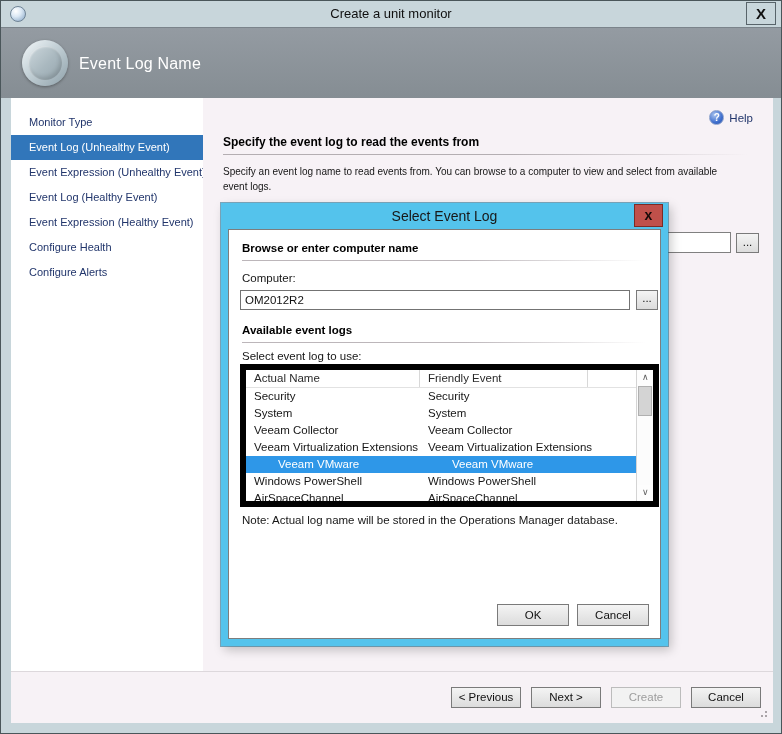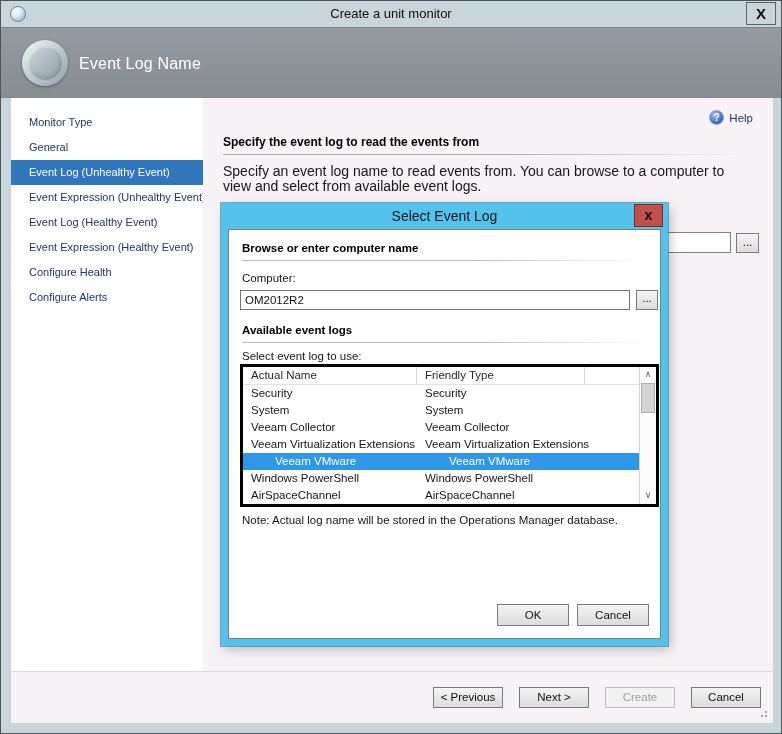--- a/index.html
+++ b/index.html
@@ -75,37 +75,37 @@
   }
   .main-heading{
     position:absolute; left:20px; top:37px; font-size:12px; font-weight:bold; color:#000;
   }
   .main-heading-sep{
     position:absolute; left:20px; right:25px; top:56px; height:1px;
     background:linear-gradient(to right,#b4aeb2 55%, rgba(180,174,178,0));
   }
   .main-desc{
     position:absolute; left:20px; top:66px; width:520px;
-    font-size:14px; color:#161616; line-height:15px;
+    font-size:10px; color:#161616; line-height:15px;
   }
   .behind-field{
     position:absolute; left:20px; top:134px; width:508px; height:21px;
     background:#ffffff; border:1px solid #808080;
   }
   .behind-browse{
     position:absolute; left:533px; top:135px; width:23px; height:20px;
     background:#e3e7ea; border:1px solid #3f81c1;
     font-size:11px; line-height:16px; text-align:center; color:#111; cursor:pointer;
   }
 
   
   .footer{
     position:absolute; left:10px; top:670px; width:762px; height:52px;
     background:#f7f2f6; border-top:1px solid #ddd8dc;
-    display:flex; justify-content:flex-end; align-items:center; gap:16px; padding-right:12px;
+    display:flex; justify-content:flex-end; align-items:center; gap:10px; padding-right:12px;
   }
   .btn{
     background:linear-gradient(#f4f4f4,#dcdcdc);
     border:1px solid #7a7a7a;
     font-family:"Liberation Sans", sans-serif;
     font-size:11.5px; color:#111; text-align:center; cursor:pointer;
   }
   .footer .btn{ width:70px; height:21px; line-height:19px; }
   .btn.disabled{
     color:#9d9d9d; background:#f2f2f2; border-color:#bcbcbc; cursor:default;
@@ -148,21 +148,21 @@
     font-family:"Liberation Sans", sans-serif; font-size:11.5px; color:#111;
     padding:0 4px;
   }
   .dlg-browse{
     position:absolute; left:407px; top:60px; width:22px; height:20px;
     line-height:15px;
   }
 
   .listbox{
     position:absolute; left:11px; top:134px; width:419px; height:143px;
-    border:3px solid #000000; background:#fff; display:flex; overflow:hidden;
+    border:6px solid #000000; background:#fff; display:flex; overflow:hidden;
   }
   .list-main{ width:400px; display:flex; flex-direction:column; }
   .list-header{ display:flex; height:18px; border-bottom:1px solid #e2e2e2; flex:none; }
   .list-header .hcol{
     font-size:11.5px; color:#2a2a2a; line-height:17px; padding-left:8px;
     border-right:1px solid #d8d8d8; white-space:nowrap; overflow:hidden;
   }
   .hcol.c1{ width:174px; } .hcol.c2{ width:168px; } .hcol.c3{ flex:1; border-right:none; }
   .list-row{
     display:flex; height:17px; flex:none; font-size:11.5px; color:#161616;
@@ -205,21 +205,20 @@
     <div class="header-icon">
       <div class="header-icon-inner"></div>
     </div>
     <div class="header-title">Event Log Name</div>
   </div>
 
   <div class="content">
 
     <div class="sidebar">
       <div class="side-item">Monitor Type</div>
-      <div class="side-item">General</div>
       <div class="side-item selected">Event Log (Unhealthy Event)</div>
       <div class="side-item">Event Expression (Unhealthy Event)</div>
       <div class="side-item">Event Log (Healthy Event)</div>
       <div class="side-item">Event Expression (Healthy Event)</div>
       <div class="side-item">Configure Health</div>
       <div class="side-item">Configure Alerts</div>
     </div>
 
     <div class="main">
       <div class="help">
@@ -262,21 +261,21 @@
 
       <div class="sec-heading" style="top:94px">Available event logs</div>
       <div class="sec-sep" style="top:112px"></div>
 
       <div class="field-label" style="top:120px">Select event log to use:</div>
 
       <div class="listbox">
         <div class="list-main">
           <div class="list-header">
             <div class="hcol c1">Actual Name</div>
-            <div class="hcol c2">Friendly Type</div>
+            <div class="hcol c2">Friendly Event</div>
             <div class="hcol c3"></div>
           </div>
           <div class="list-row">
             <div class="cell c1">Security</div>
             <div class="cell c2">Security</div>
           </div>
           <div class="list-row">
             <div class="cell c1">System</div>
             <div class="cell c2">System</div>
           </div>

